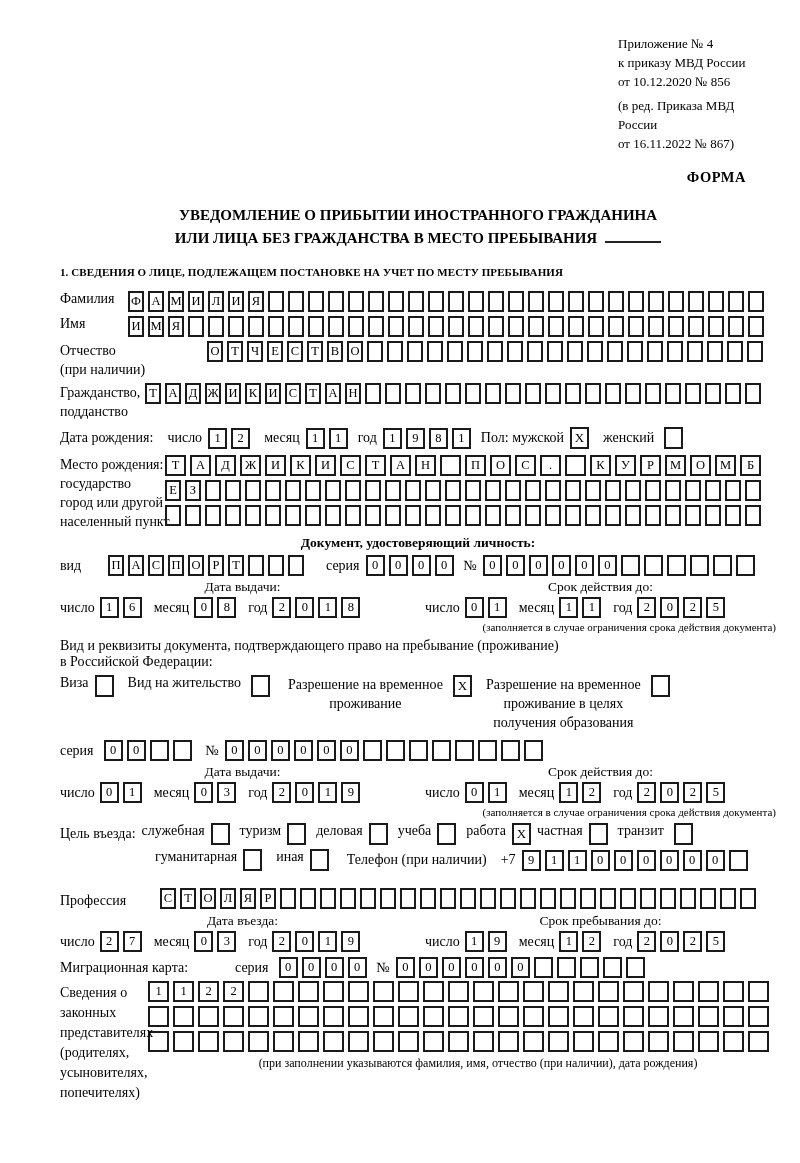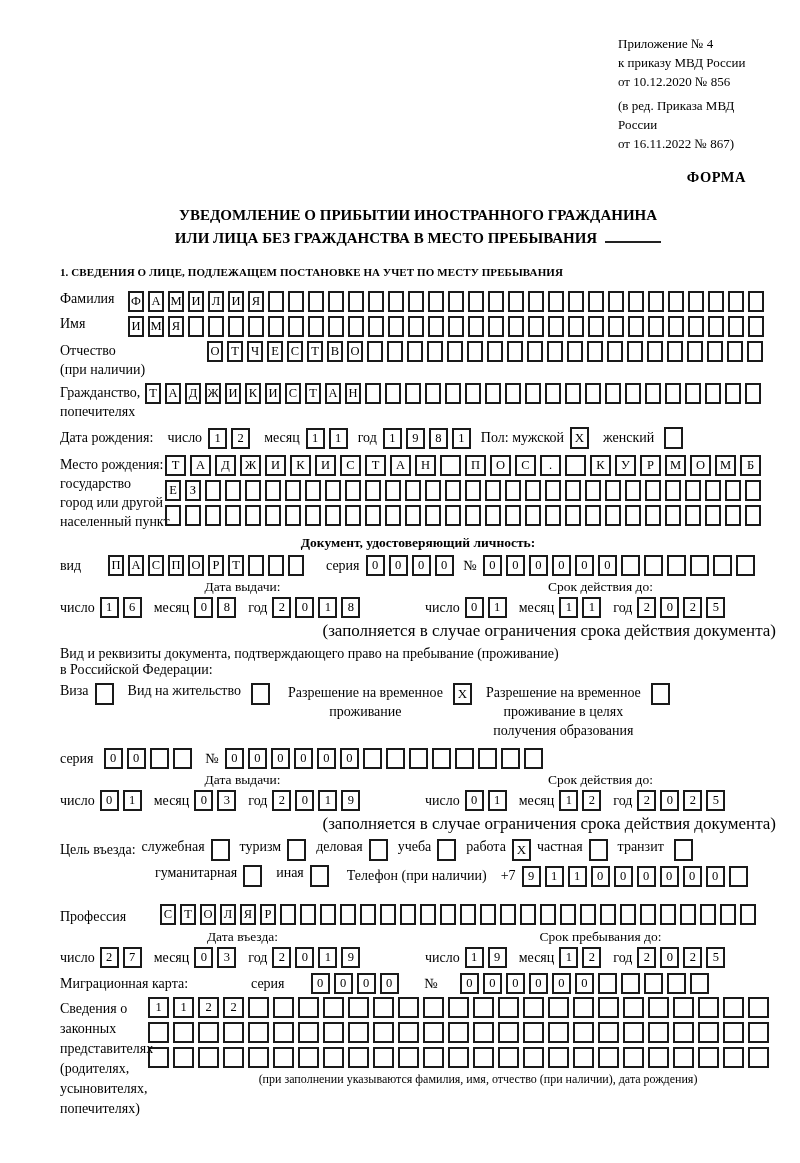--- a/index.html
+++ b/index.html
@@ -31,21 +31,21 @@
   
   .cells { display:inline-flex; flex-wrap: nowrap; }
   .cell {
     display:inline-block; width:16px; height:21px; border:2px solid #1a1a1a;
     margin-right:4px; text-align:center; font-size:12.5px; line-height:17px;
     font-family:"Liberation Serif", serif;
   }
   .w19 .cell { width:19px; }
   .w21 .cell { width:21px; }
   .checkbox .cell { width:19px; height:22px; margin-right:0; font-size:13px; line-height:18px; }
-  .note { font-size: 17px; text-align: right; margin-top: 1px; margin-bottom: 5px; }
+  .note { font-size: 11px; text-align: right; margin-top: 1px; margin-bottom: 5px; }
 
   
   .dtitles { display:flex; font-size:13.5px; margin-bottom:2px; }
   .dtitles .t1 { width: 365px; text-align:center; }
   .dtitles .t2 { flex:1; text-align:center; }
   .drow { display:flex; align-items:center; margin-bottom:3px; }
   .dgroup { display:flex; align-items:center; }
   .dgroup .lbl { margin-right:5px; }
   .dgroup .cells { margin-right:8px; }
   .g1 { width: 365px; }
@@ -197,21 +197,21 @@
         <span class="cell">&nbsp;</span>
         <span class="cell">&nbsp;</span>
         <span class="cell">&nbsp;</span>
         <span class="cell">&nbsp;</span>
       </span>
   </div>
 
   <div class="frow">
     <span style="width:85px;">
       <div class="lbl2">Гражданство,</div>
-      <div class="lbl2">попечителях</div>
+      <div class="lbl2">подданство</div>
     </span>
     <span class="cells">
         <span class="cell">Т</span>
         <span class="cell">А</span>
         <span class="cell">Д</span>
         <span class="cell">Ж</span>
         <span class="cell">И</span>
         <span class="cell">К</span>
         <span class="cell">И</span>
         <span class="cell">С</span>
@@ -717,21 +717,21 @@
       <span class="lbl">год</span>
       <span class="cells w19">
           <span class="cell">2</span>
           <span class="cell">0</span>
           <span class="cell">2</span>
           <span class="cell">5</span>
         </span>
     </span>
   </div>
 
-  <div class="drow" style="margin-top:5px;gap:16px;">
+  <div class="drow" style="margin-top:5px;">
     <span class="lbl" style="width:175px;">Миграционная карта:</span>
     <span class="lbl gap10">серия</span>
     <span class="cells w19 gap6">
         <span class="cell">0</span>
         <span class="cell">0</span>
         <span class="cell">0</span>
         <span class="cell">0</span>
       </span>
     <span class="lbl gap6">№</span>
     <span class="cells w19">

